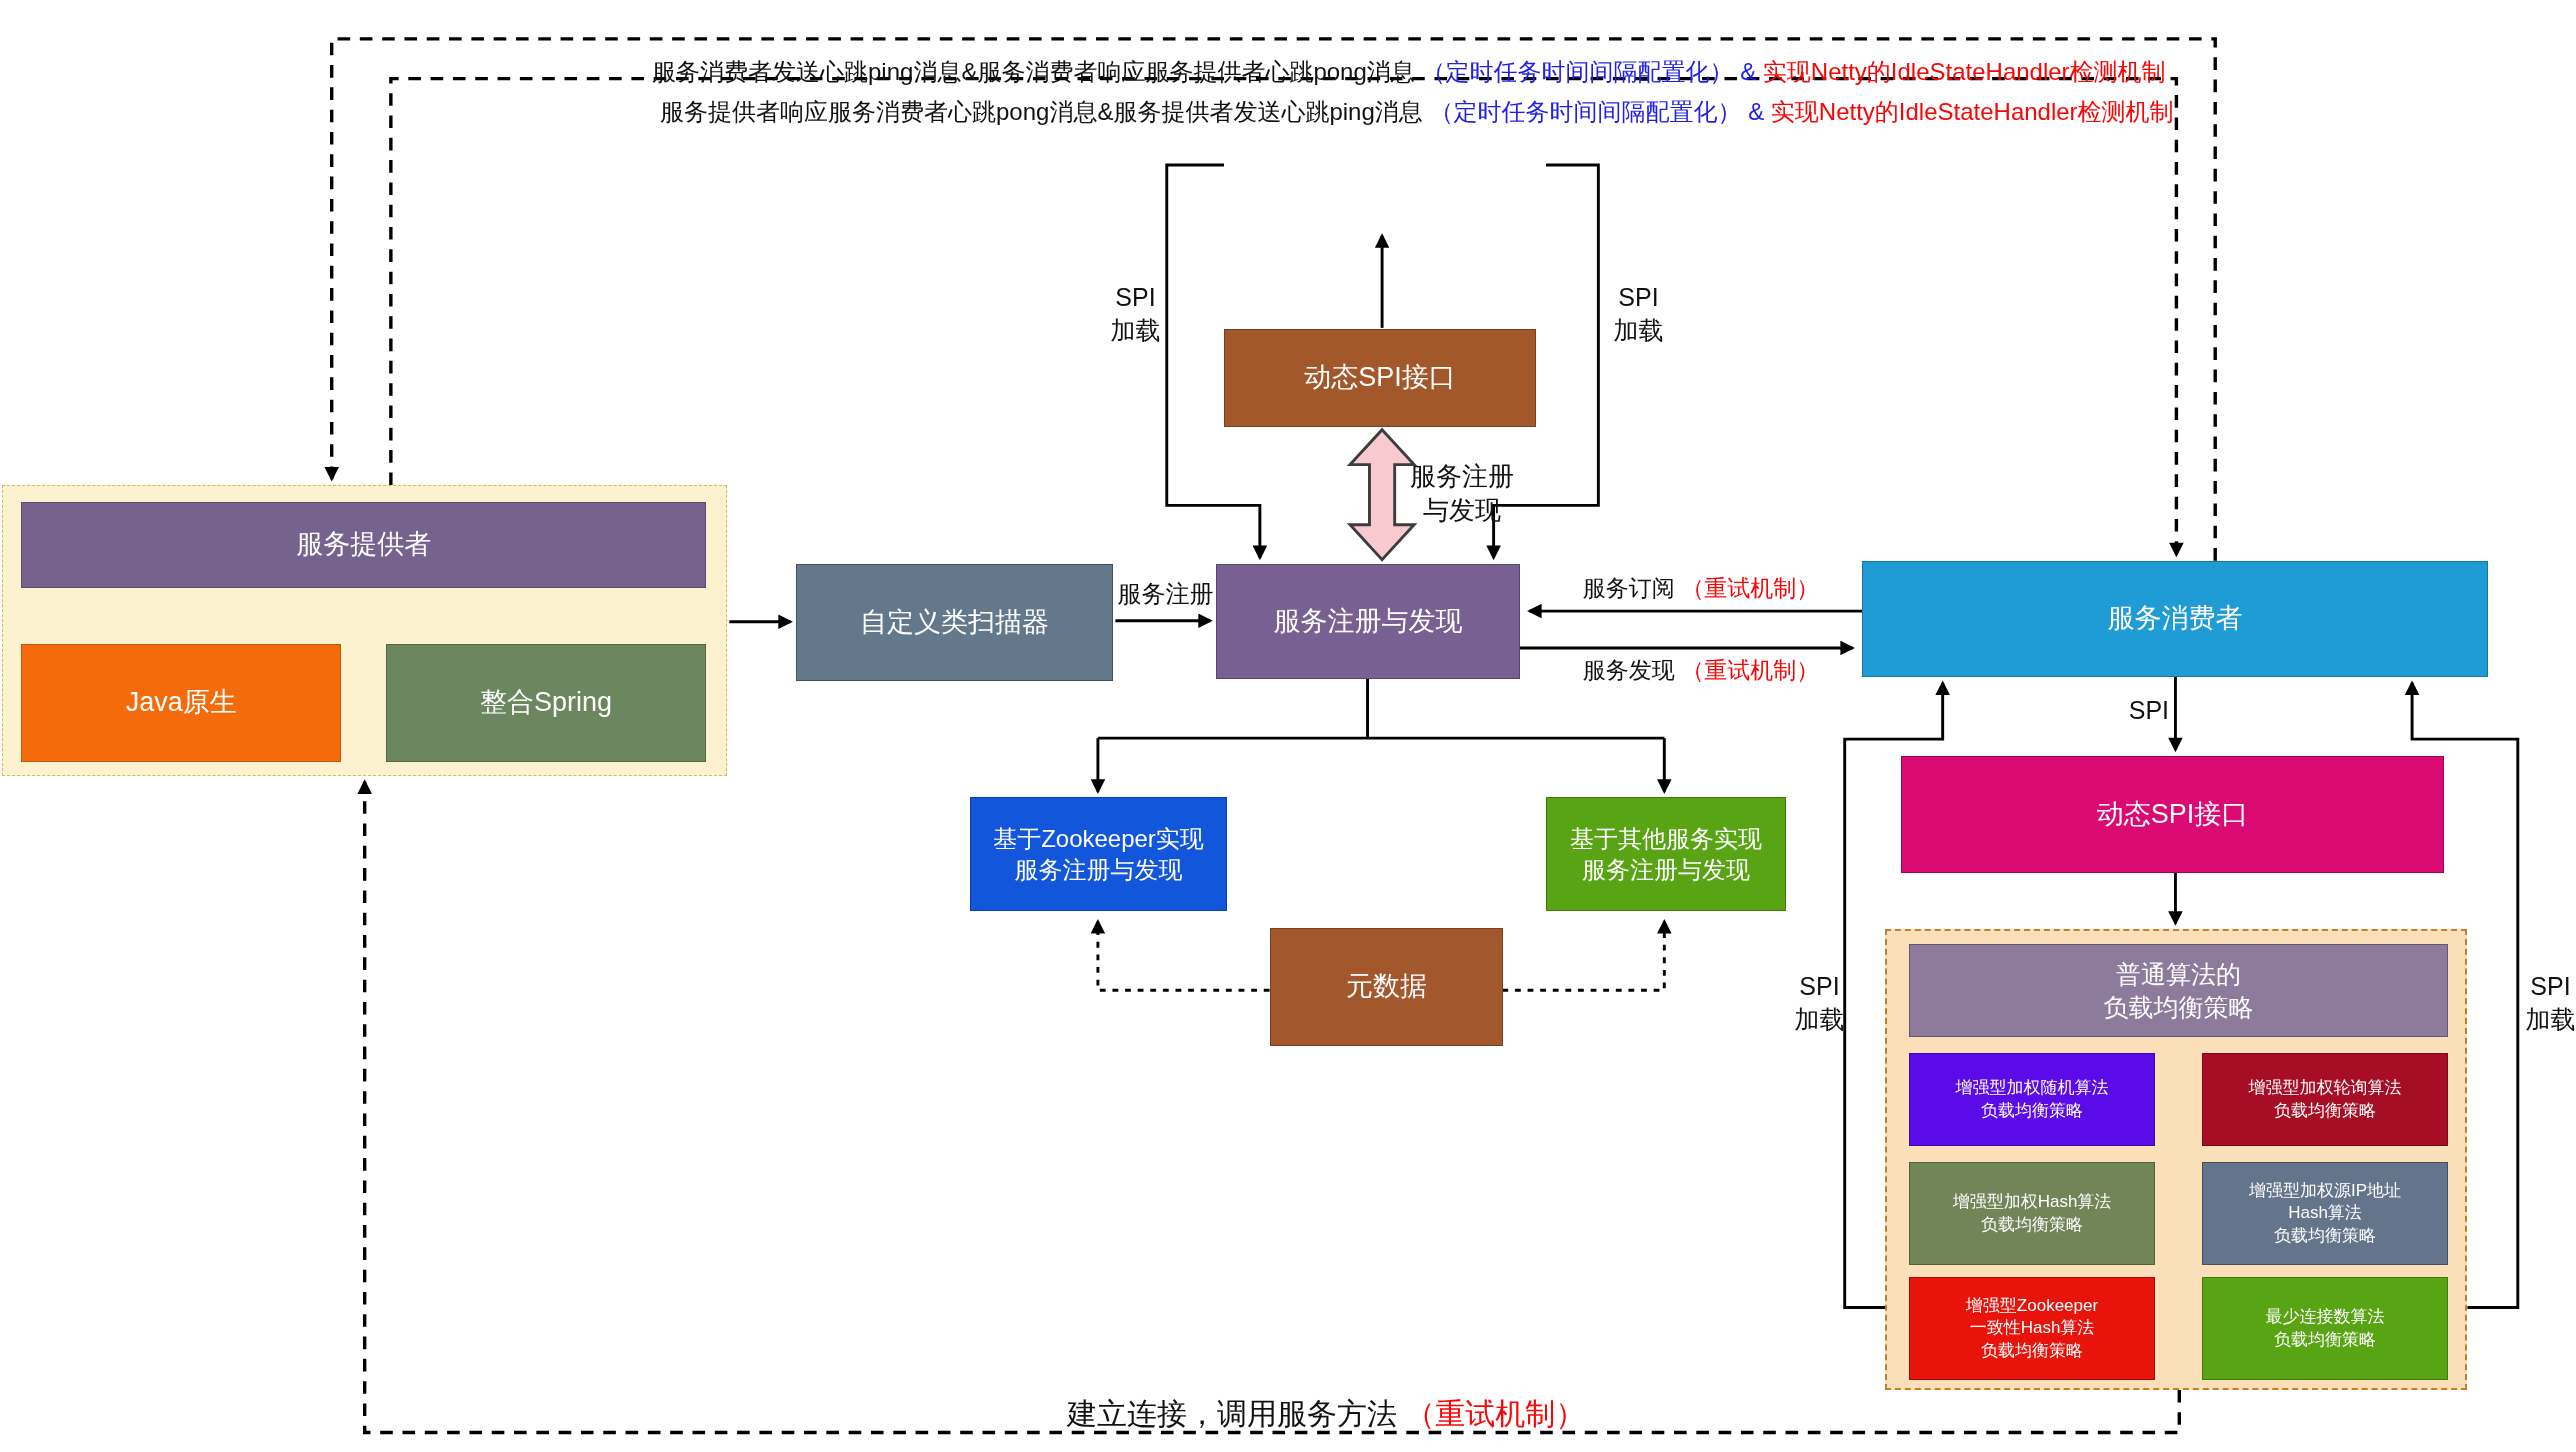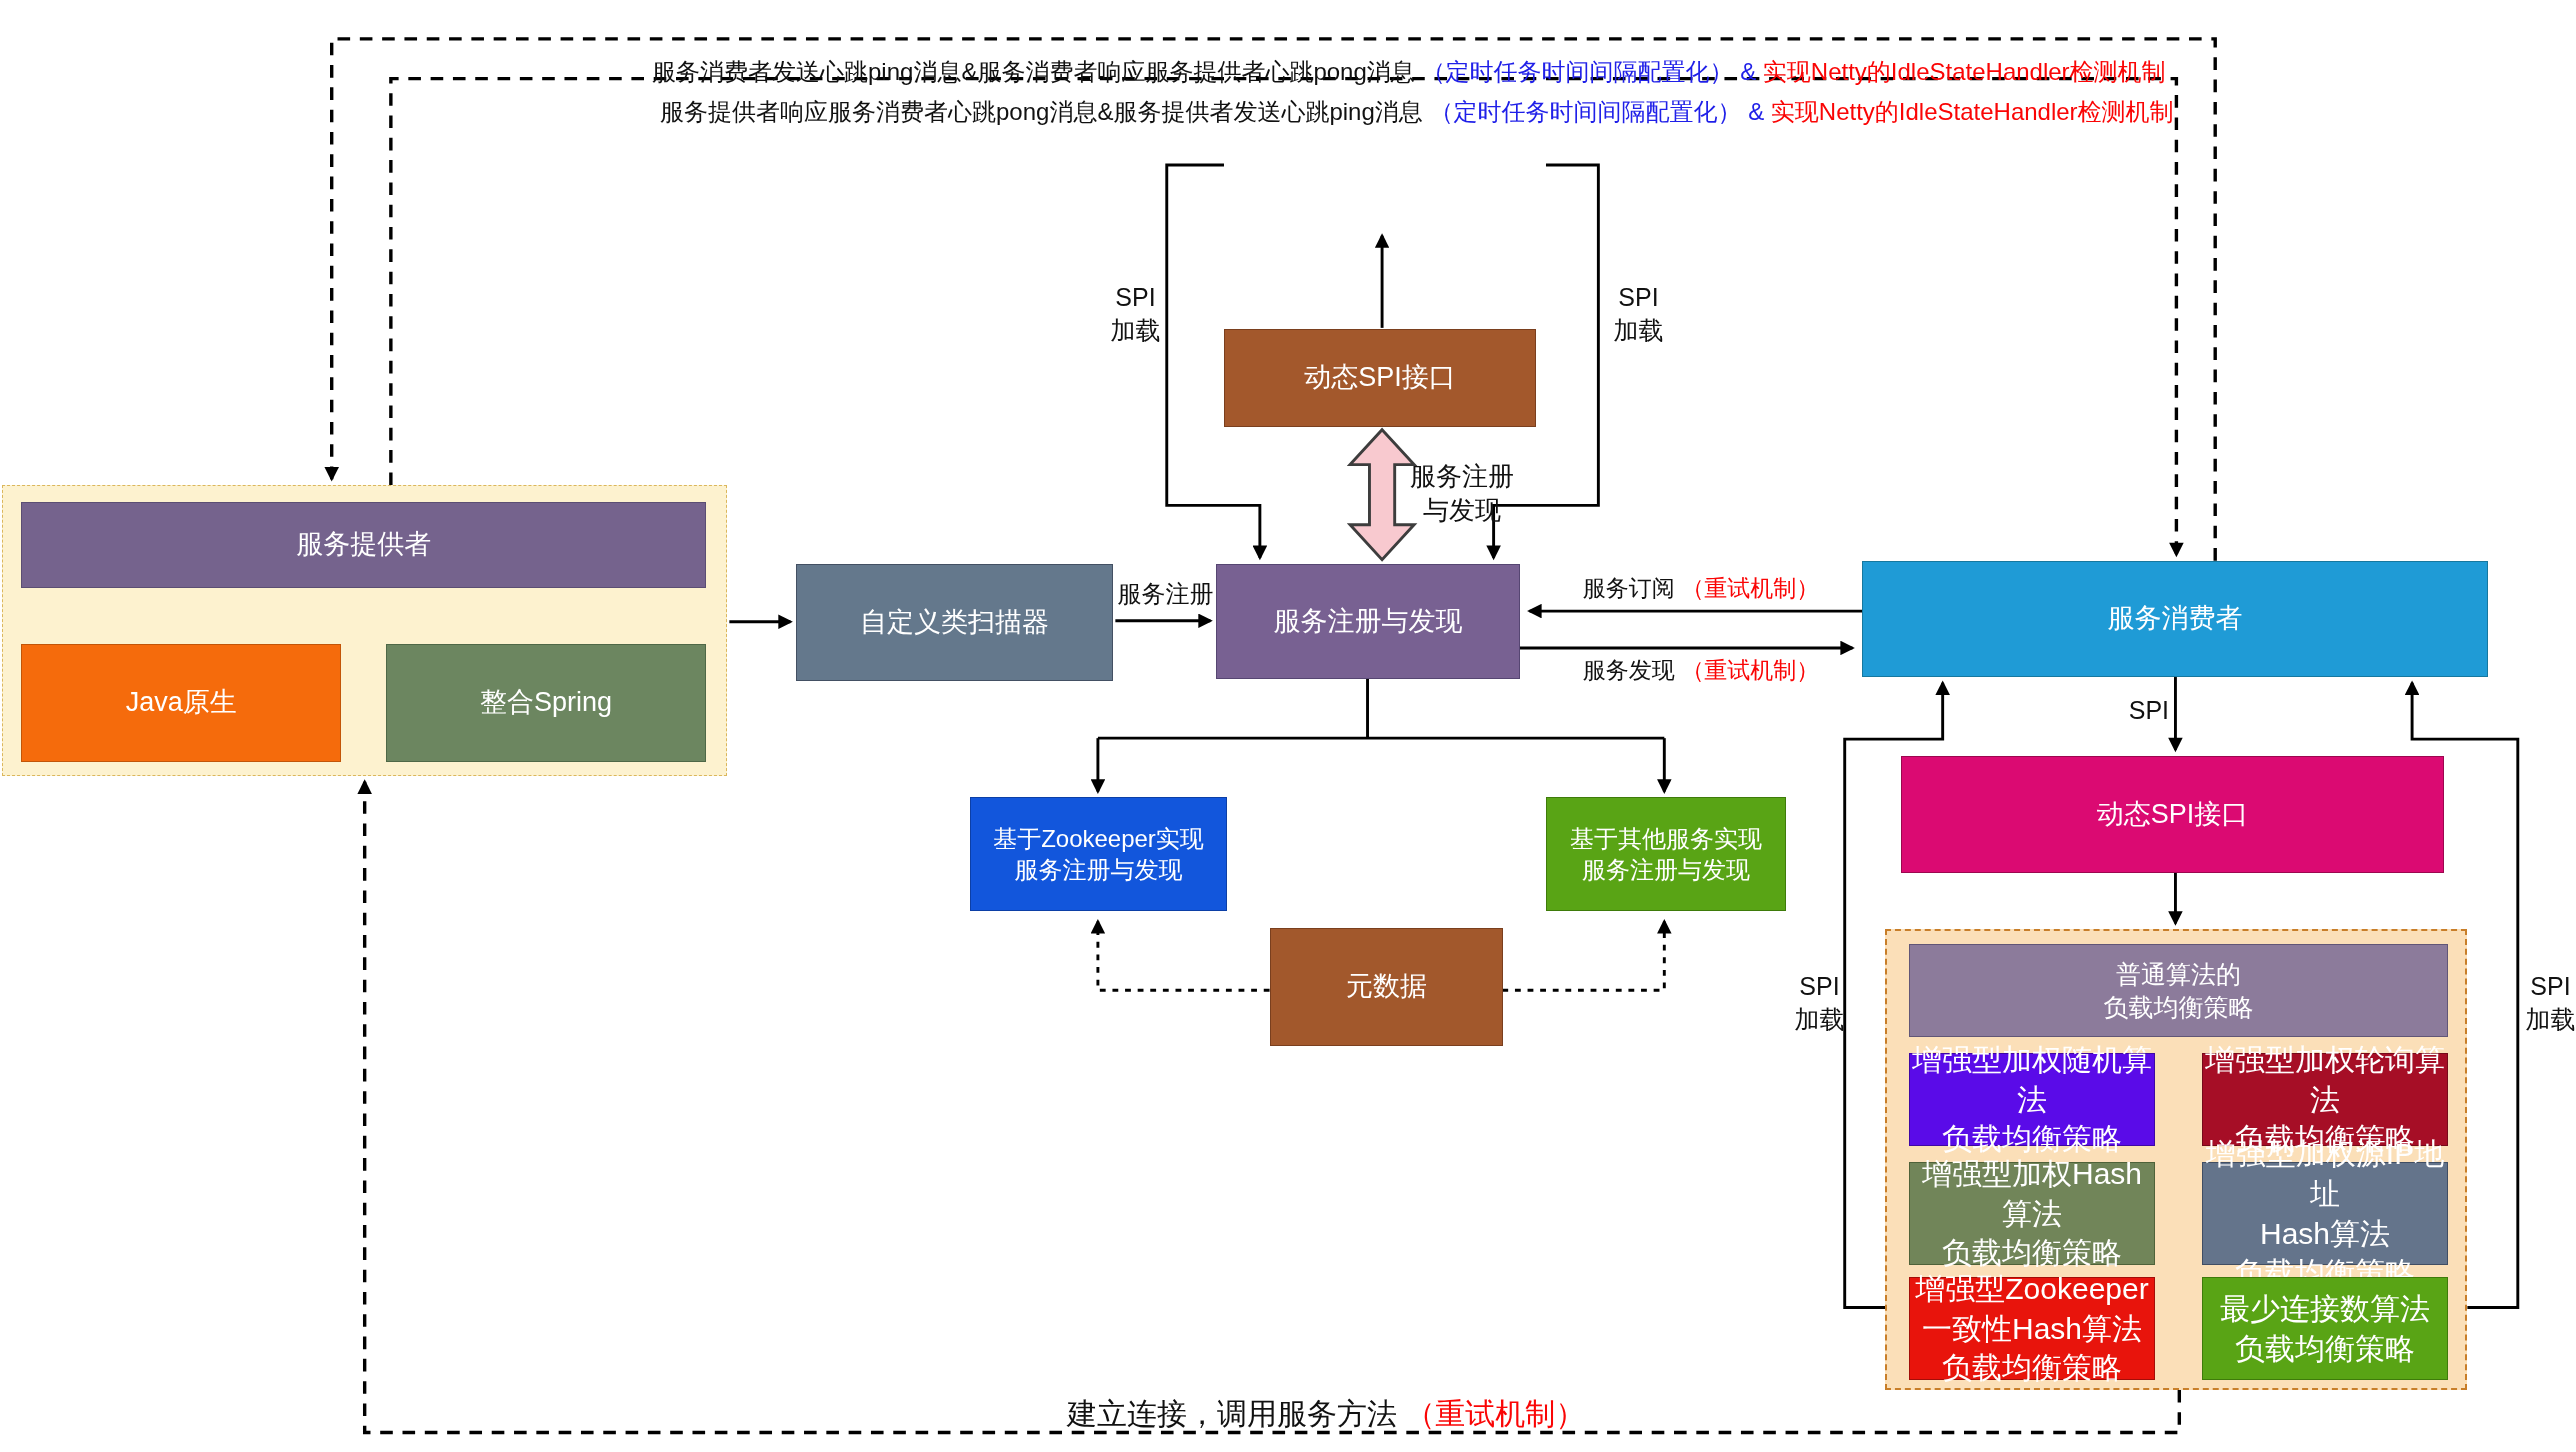--- a/index.html
+++ b/index.html
@@ -11,21 +11,21 @@
   .box{
     position:absolute;box-sizing:border-box;border:1.9px solid #333;color:#fff;
     display:flex;flex-direction:column;align-items:center;justify-content:center;
     text-align:center;font-size:27px;line-height:1.3;
   }
   .box .ln{pointer-events:none;}
   .group{position:absolute;box-sizing:border-box;}
   .lbl{position:absolute;color:#111;font-size:25px;line-height:1.3;white-space:nowrap;}
   .lbl.center{text-align:center;}
   .small{font-size:24px;}
-  .lb-box{font-size:30px;line-height:1.32;}
+  .lb-box{font-size:17px;line-height:1.32;}
   .topnote{position:absolute;font-size:24px;white-space:nowrap;color:#111;margin-top:48px;}
   .bottomnote{position:absolute;font-size:30px;white-space:nowrap;color:#111;}
 </style>
 </head>
 <body>
 
 <div id="canvas">
 
   <svg id="wires" viewBox="0 0 2656 1498">
     <defs>

